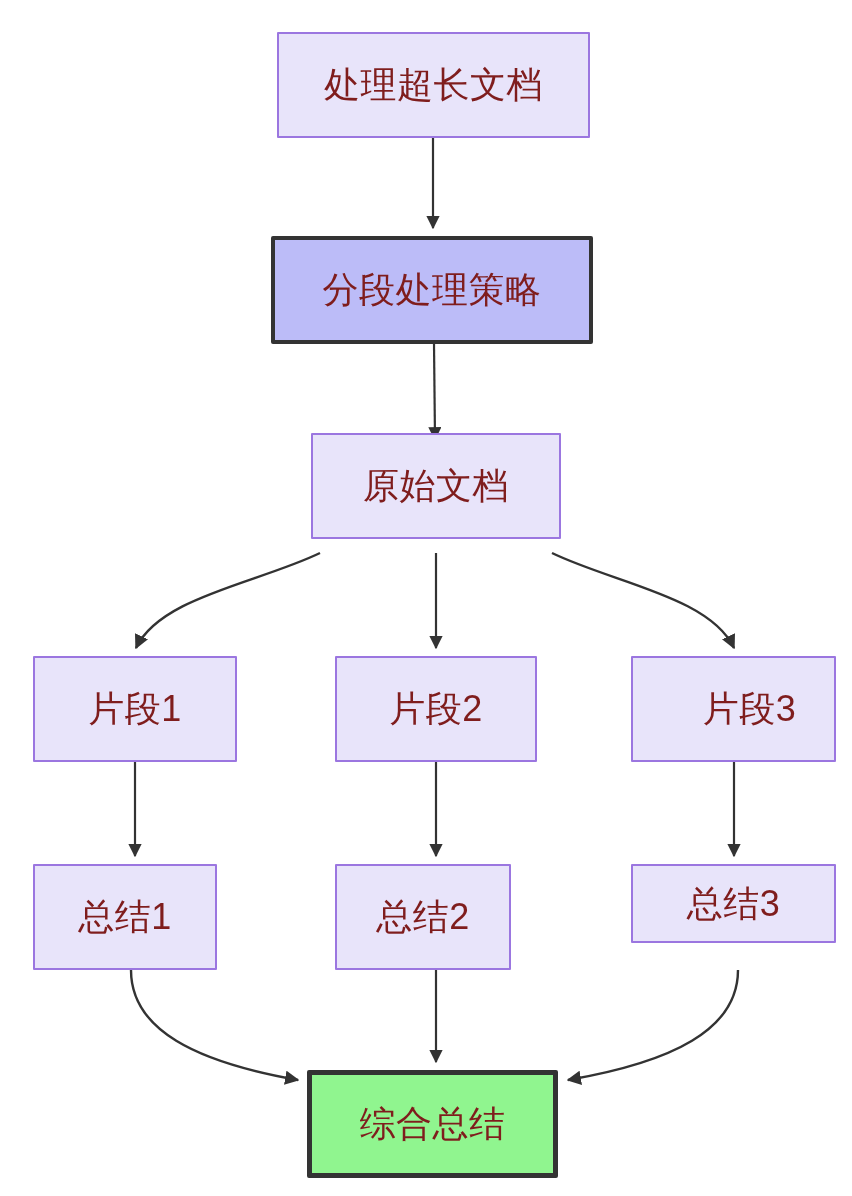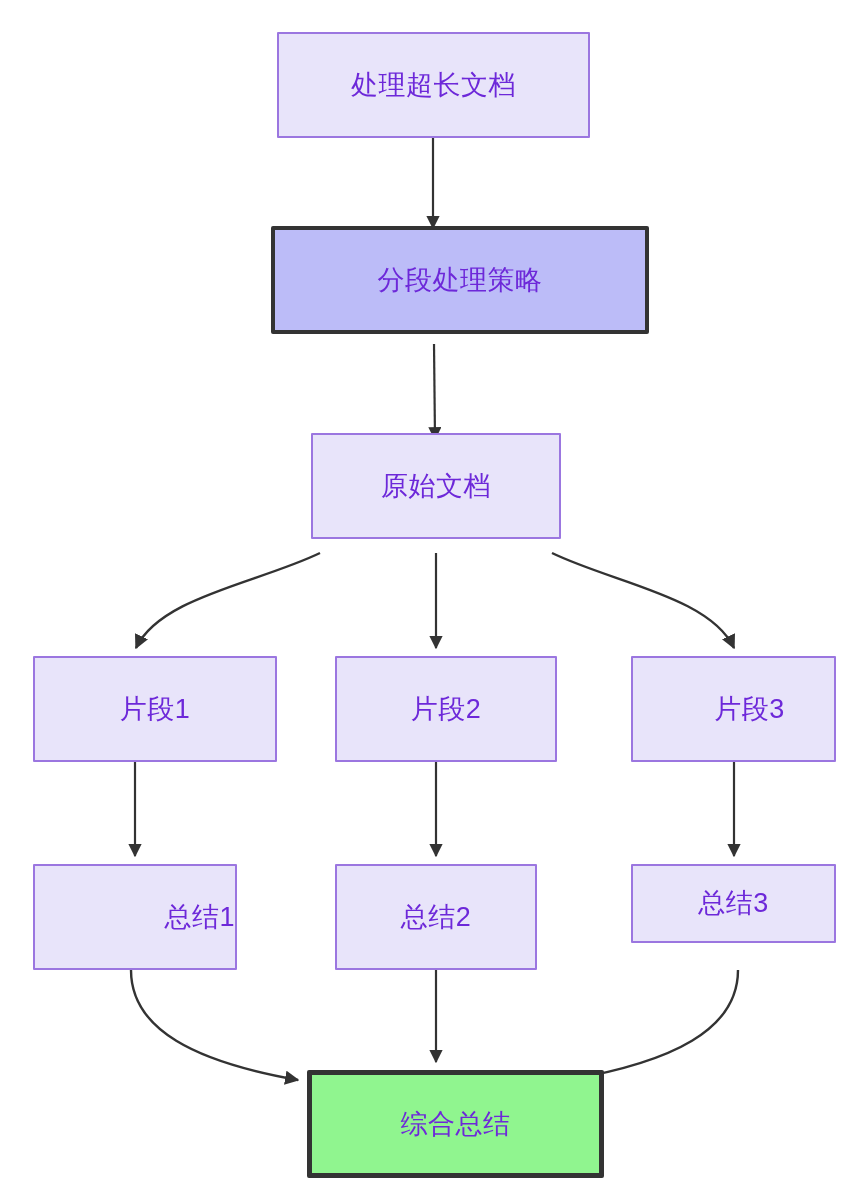--- a/index.html
+++ b/index.html
@@ -30,22 +30,22 @@
     position: absolute;
     box-sizing: border-box;
     display: flex;
     align-items: center;
     justify-content: center;
     text-align: center;
     line-height: 1.2;
     user-select: none;
   }
   .node-label {
-    font-size: 27px;
-    color: #6d28d9;
+    font-size: 36px;
+    color: #7f1d1d;
     letter-spacing: 0.5px;
     white-space: nowrap;
   }
   
   .style-default {
     background: #e8e4fa;
     border: 2px solid #9b76e0;
     border-radius: 1px;
   }
   
@@ -93,49 +93,49 @@
 
     <path d="M 436 970 L 436 1062" fill="none" stroke="#333333" stroke-width="2.2" marker-end="url(#arrow-down)"></path>
 
     <path d="M 738 970 C 738 1030, 672 1062, 568 1080" fill="none" stroke="#333333" stroke-width="2.4" marker-end="url(#arrow-down)"></path>
   </svg>
 
   <div class="node style-default" style="left:277px; top:32px; width:313px; height:106px;">
     <span class="node-label">处理超长文档</span>
   </div>
 
-  <div class="node style-highlight" style="left:271px; top:226px; width:378px; height:108px;">
+  <div class="node style-highlight" style="left:271px; top:236px; width:322px; height:108px;">
     <span class="node-label">分段处理策略</span>
   </div>
 
   <div class="node style-default" style="left:311px; top:433px; width:250px; height:106px;">
     <span class="node-label">原始文档</span>
   </div>
 
-  <div class="node style-default" style="left:33px; top:656px; width:244px; height:106px;">
+  <div class="node style-default" style="left:33px; top:656px; width:204px; height:106px;">
     <span class="node-label">片段1</span>
   </div>
 
-  <div class="node style-default" style="left:335px; top:656px; width:222px; height:106px;">
+  <div class="node style-default" style="left:335px; top:656px; width:202px; height:106px;">
     <span class="node-label">片段2</span>
   </div>
 
   <div class="node style-default" style="left:631px; top:656px; width:205px; height:106px;padding-left:32px;">
     <span class="node-label">片段3</span>
   </div>
 
-  <div class="node style-default" style="left:33px; top:864px; width:204px; height:106px;justify-content:flex-end;">
+  <div class="node style-default" style="left:33px; top:864px; width:184px; height:106px;">
     <span class="node-label">总结1</span>
   </div>
 
-  <div class="node style-default" style="left:335px; top:864px; width:202px; height:106px;">
+  <div class="node style-default" style="left:335px; top:864px; width:176px; height:106px;">
     <span class="node-label">总结2</span>
   </div>
 
   <div class="node style-default" style="left:631px; top:864px; width:205px; height:79px;">
     <span class="node-label">总结3</span>
   </div>
 
-  <div class="node style-result" style="left:307px; top:1070px; width:297px; height:108px;">
+  <div class="node style-result" style="left:307px; top:1070px; width:251px; height:108px;">
     <span class="node-label">综合总结</span>
   </div>
 
 </div>
 
 </body></html>

